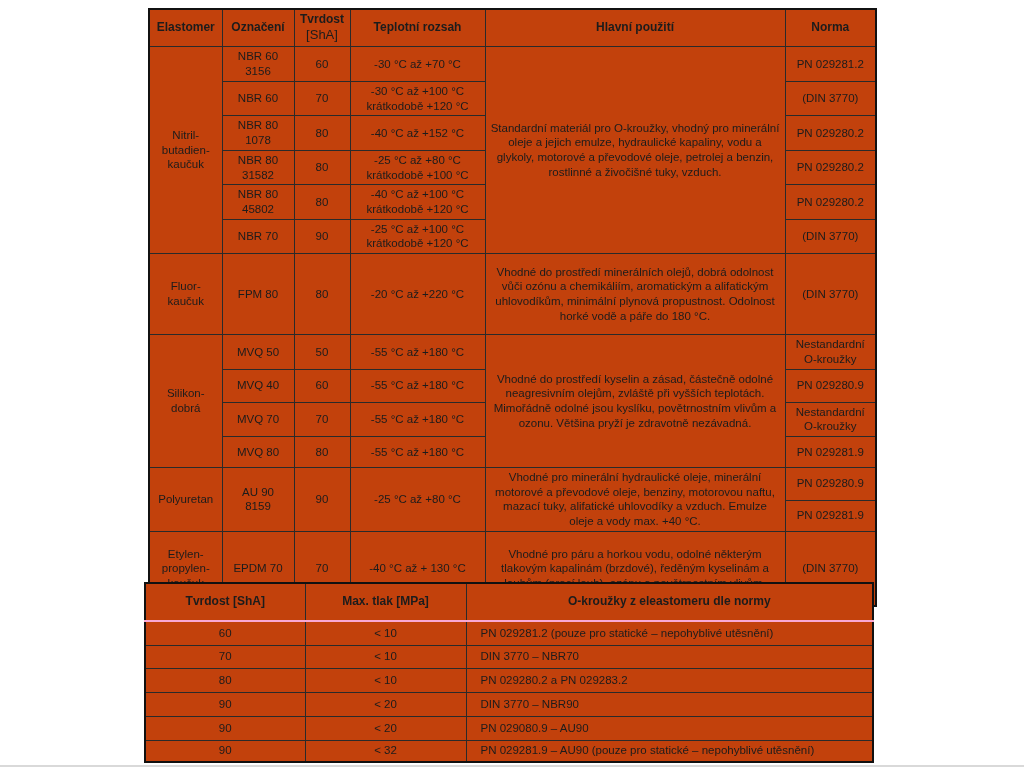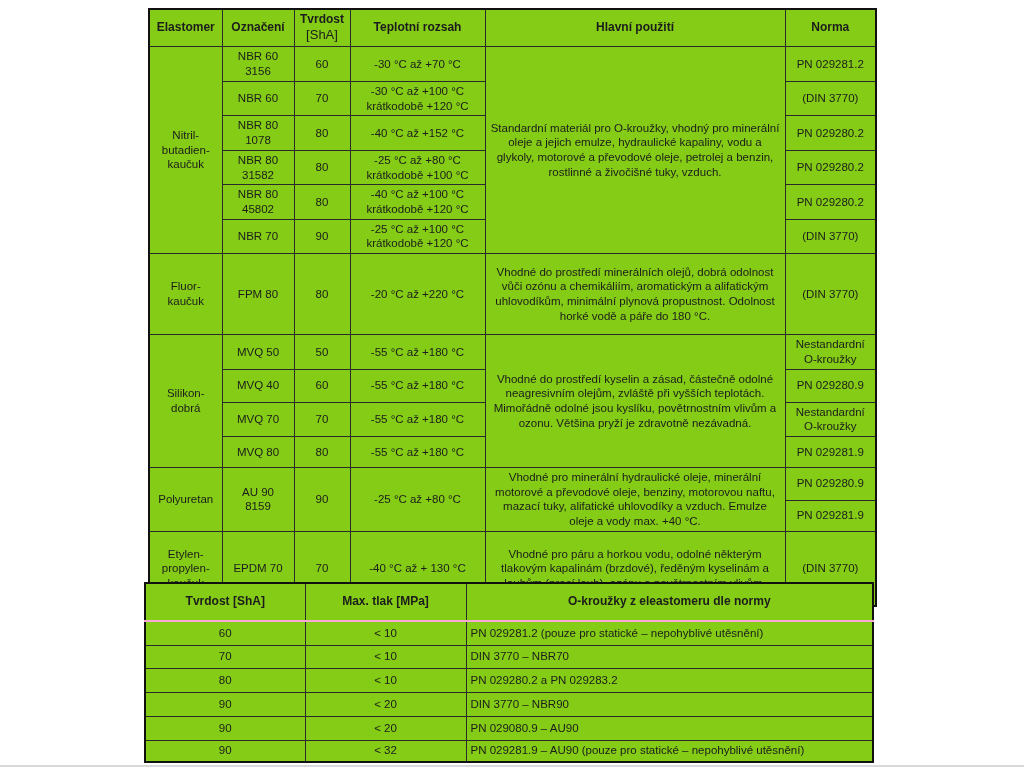--- a/index.html
+++ b/index.html
@@ -9,21 +9,21 @@
     height: 768px;
     background: #ffffff;
     font-family: "Liberation Sans", "DejaVu Sans", sans-serif;
     color: #1c1c1c;
     overflow: hidden;
   }
   table.tbl {
     border-collapse: collapse;
     table-layout: fixed;
     position: absolute;
-    background: #84cc16;
+    background: #c2410c;
   }
   table.tbl th, table.tbl td {
     border: 1px solid #2a2a2a;
     text-align: center;
     vertical-align: middle;
     font-size: 11.5px;
     line-height: 1.28;
     padding: 2px 4px;
     white-space: pre-line;
     overflow: hidden;
@@ -31,21 +31,21 @@
   table.tbl { border: 2px solid #111; }
   table.tbl th { font-weight: bold; font-size: 12px; }
   th .unit { font-weight: normal; font-size: 13px; display: block; }
   td.pouziti {
     text-align: left;
     padding: 4px 8px 4px 7px;
   }
   table.main { left: 148px; top: 8px; width: 727px; }
   table.pressure { left: 144px; top: 582px; width: 728px; }
   table.pressure thead tr th { border-bottom: 2px solid #f9a8d4; }
-  table.pressure td.normref { text-align: left; padding-left: 4px; }
+  table.pressure td.normref { text-align: left; padding-left: 14px; }
   #bottom-edge {
     position: absolute;
     left: 0; right: 0; bottom: 1px;
     height: 2px;
     background: #d9d9d9;
   }
 </style>
 </head>
 <body>
 

